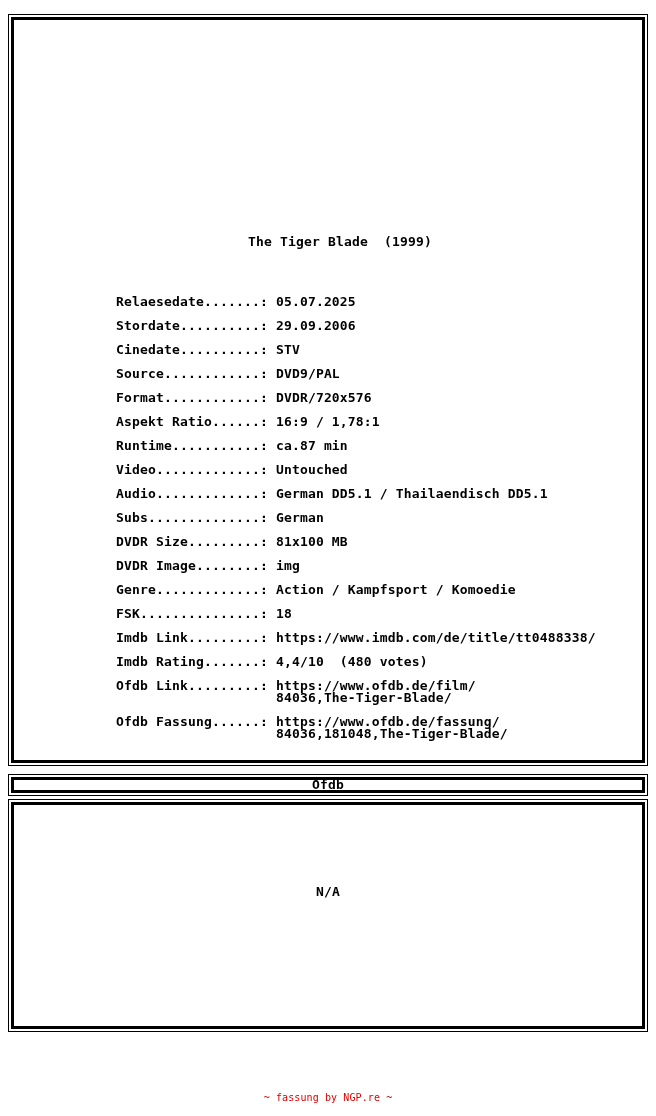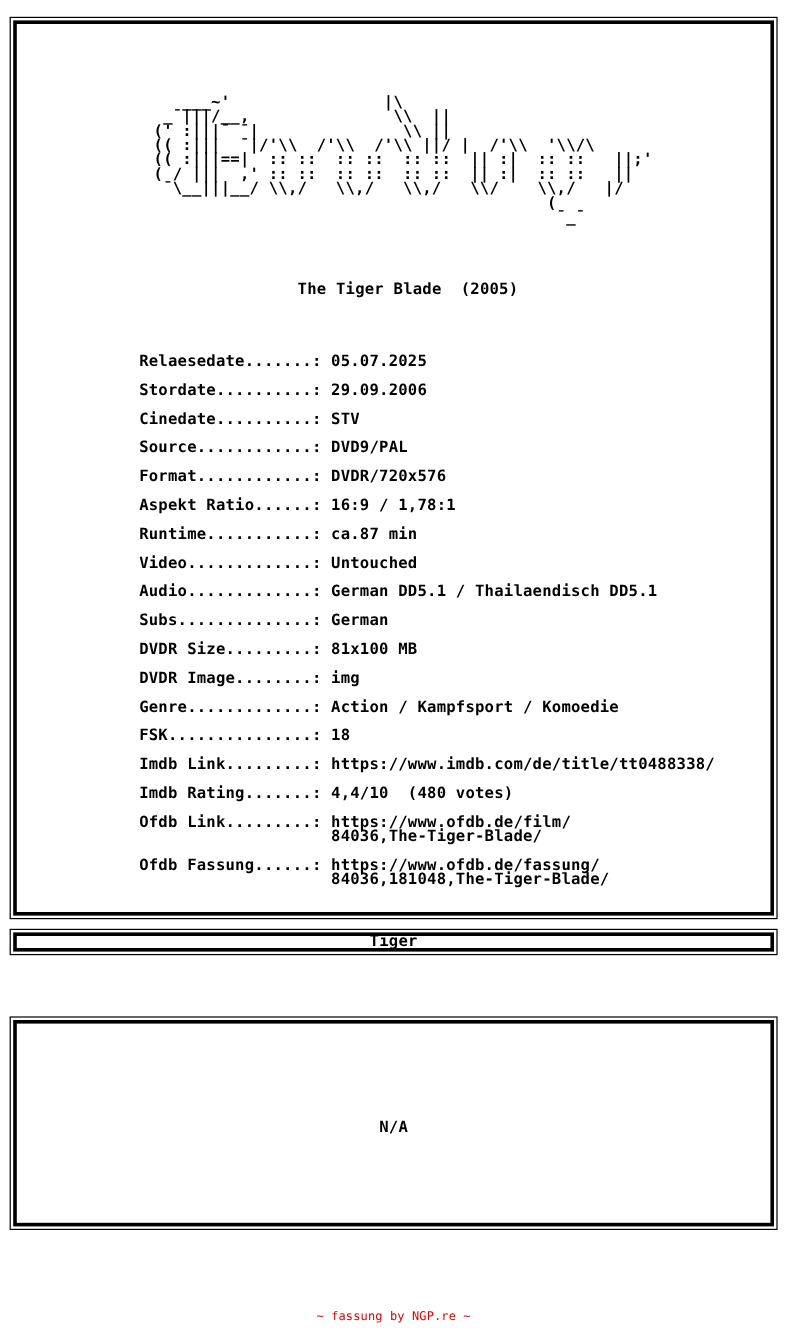--- a/index.html
+++ b/index.html
@@ -5,47 +5,38 @@
   html,body{margin:0;padding:0;background:#ffffff;}
   .page{position:relative;width:656px;height:1116px;background:#ffffff;overflow:hidden;
         font-family:"DejaVu Sans Mono",monospace;color:#000;}
   .box{position:absolute;left:8px;width:640px;box-sizing:border-box;
        border:1px solid #000;padding:2px;background:#fff;}
   .box-inner{border:3px solid #000;box-sizing:border-box;height:100%;position:relative;overflow:visible;}
   .dos{font-family:"DejaVu Sans Mono",monospace;font-weight:bold;font-size:13px;
        letter-spacing:0.17px;line-height:12px;white-space:pre;margin:0;color:#000;}
   .box-main{top:14px;height:752px;}
   .box-notes-header{top:774px;height:22px;}
-  .box-notes-body{top:799px;height:178px;margin-top:48px;}
+  .box-notes-body{top:799px;height:233px;}
   .ascii-art{position:absolute;left:2px;top:60px;}
   .release-title{position:absolute;left:234px;top:216px;}
   .info-list{position:absolute;left:14px;top:276px;}
   .notes-title{position:absolute;left:0;top:-1px;width:100%;text-align:center;}
   .na-text{position:absolute;left:0;top:81px;width:100%;text-align:center;}
   .footer{position:absolute;left:0;top:1053px;width:100%;text-align:center;
           font-family:"DejaVu Sans Mono",monospace;font-size:10px;line-height:18px;
           letter-spacing:0.1px;white-space:pre;}
 </style>
 </head>
 <body>
 
 <div class="page">
 
   <div class="box box-main">
     <div class="box-inner">
-      <pre class="dos ascii-art" id="ascii-art">                 ___~'                |\
-               _¯|||/__,               \\  ||
-              (' :|||¯ ¯|               \\ ||
-              (( :|||  ¯|/'\\  /'\\  /'\\ ||/ |  /'\\  '\\/\
-              (( :|||==|  :: ::  :: ::  :: ::  || :|  :: ::   ||;'
-              ( / |||  ,' :: ::  :: ::  :: ::  || :|  :: ::   ||
-               ¯\__|||__/ \\,/   \\,/   \\,/   \\/    \\,/   |/
-                                                       (
-                                                        ¯_¯</pre>
-      <div class="dos release-title">The Tiger Blade  (2005)</div>
+      <div class="dos release-title">The Tiger Blade  (1999)</div>
       <pre class="dos info-list" id="info-list">           Relaesedate.......: 05.07.2025
 
            Stordate..........: 29.09.2006
 
            Cinedate..........: STV
 
            Source............: DVD9/PAL
 
            Format............: DVDR/720x576
 
@@ -74,21 +65,21 @@
            Ofdb Link.........: https://www.ofdb.de/film/
                                84036,The-Tiger-Blade/
 
            Ofdb Fassung......: https://www.ofdb.de/fassung/
                                84036,181048,The-Tiger-Blade/</pre>
     </div>
   </div>
 
   <div class="box box-notes-header">
     <div class="box-inner">
-      <div class="dos notes-title">Tiger</div>
+      <div class="dos notes-title">Ofdb</div>
     </div>
   </div>
 
   <div class="box box-notes-body">
     <div class="box-inner">
       <div class="dos na-text">N/A</div>
     </div>
   </div>
 
   <div class="footer" id="footer" style="color: rgb(225, 0, 0);">

